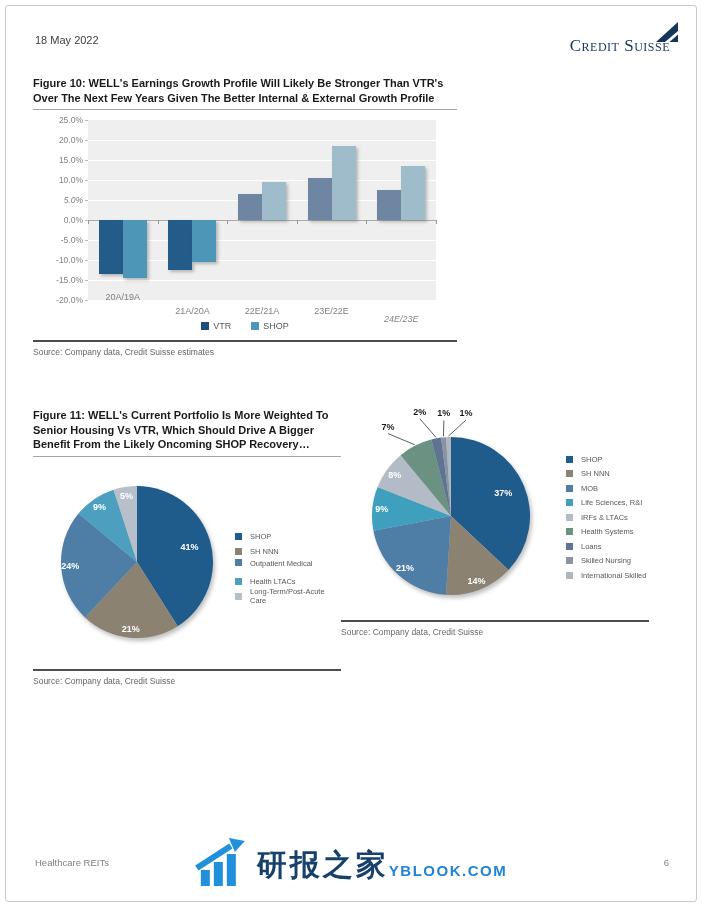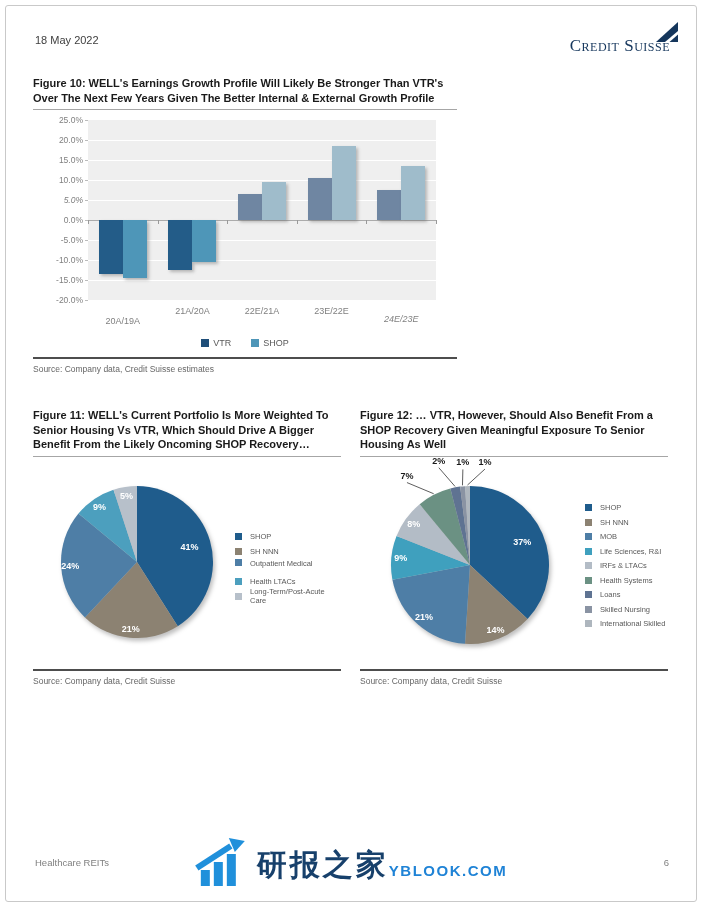--- a/index.html
+++ b/index.html
@@ -29,28 +29,28 @@
   .fig10{position:absolute;left:33px;top:76px;width:424px;}
   .chart-wrap{position:relative;height:206px;margin-top:4px;}
   .bar-plot{position:absolute;left:55px;top:6px;width:348px;height:180px;background:#efefef;}
   .gridline{position:absolute;left:0;width:100%;height:1px;background:#ffffff;}
   .zero-line{position:absolute;left:0;width:100%;height:1px;background:#ababab;}
   .ylabel{position:absolute;left:0;width:50px;text-align:right;font-size:8.5px;color:#808080;}
   .ytick{position:absolute;width:3px;height:1px;background:#bbbbbb;}
   .xtick{position:absolute;width:1px;height:4px;background:#999999;}
   .bar{position:absolute;box-shadow:2px 2px 3px rgba(110,110,110,0.45);}
   .xlabel{position:absolute;text-align:center;font-size:9px;color:#808080;}
-  .bar-legend{display:flex;justify-content:center;gap:20px;margin-top:18px;
+  .bar-legend{display:flex;justify-content:center;gap:20px;margin-top:1px;
     font-size:9px;color:#595959;align-items:center;}
   .legend-item{display:flex;align-items:center;gap:4px;}
   .legend-swatch{width:8px;height:8px;display:inline-block;}
   .fig10 .fig-rule{margin-top:9px;}
 
   
-  .fig-row{position:absolute;left:33px;top:408px;width:635px;display:flex;gap:19px;}
+  .fig-row{position:absolute;left:33px;top:408px;width:635px;display:flex;}
   .fig-col{width:308px;}
   .fig-col .fig-title{min-height:43px;}
   .pie-area{position:relative;height:212px;}
   .pie-svg{position:absolute;left:0;top:0;}
   .pie-legend{position:absolute;font-size:7.5px;color:#595959;}
   .pie-legend .legend-item{margin-bottom:0;}
   .pie-legend .legend-swatch{width:7px;height:7px;flex:0 0 7px;}
 
   
   .footer-left{position:absolute;left:35px;top:857px;font-size:9.5px;color:#808080;}
@@ -119,21 +119,21 @@
       <div class="ylabel" style="top: 101px;">0.0%</div>
       <div class="ytick" style="left: 52px; top: 106px;"></div>
       <div class="ylabel" style="top: 121px;">-5.0%</div>
       <div class="ytick" style="left: 52px; top: 126px;"></div>
       <div class="ylabel" style="top: 141px;">-10.0%</div>
       <div class="ytick" style="left: 52px; top: 146px;"></div>
       <div class="ylabel" style="top: 161px;">-15.0%</div>
       <div class="ytick" style="left: 52px; top: 166px;"></div>
       <div class="ylabel" style="top: 181px;">-20.0%</div>
       <div class="ytick" style="left: 52px; top: 186px;"></div>
-      <div class="xlabel" style="left: 55px; width: 69.6px; top: 202px;">20A/19A</div>
+      <div class="xlabel" style="left: 55px; width: 69.6px; top: 178px;">20A/19A</div>
       <div class="xlabel" style="left: 124.6px; width: 69.6px; top: 192px;">21A/20A</div>
       <div class="xlabel" style="left: 194.2px; width: 69.6px; top: 192px;">22E/21A</div>
       <div class="xlabel" style="left: 263.8px; width: 69.6px; top: 192px;">23E/22E</div>
       <div class="xlabel" style="left: 333.4px; width: 69.6px; top: 200px; font-style: italic;">24E/23E</div>
     </div>
   <div class="bar-legend">
       <div class="legend-item">
         <span class="legend-swatch" style="background: rgb(31, 78, 121);"></span>
         <span>VTR</span>
       </div>
@@ -184,21 +184,20 @@
           <div class="legend-item" style="height: 15px; display: flex; align-items: center;">
             <span class="legend-swatch" style="background: rgb(183, 192, 202); margin-right: 4px;"></span>
             <span>Long-Term/Post-Acute Care</span>
           </div>
         </div>
       </div>
     <div class="fig-rule"></div>
     <div class="fig-source">Source: Company data, Credit Suisse</div>
   </div>
   <div class="fig-col">
-    <div class="fig-title">Figure 12: … VTR, However, Should Also Benefit From a SHOP Recovery Given Meaningful Exposure To Senior Housing As Well</div>
     <div class="pie-area">
         <svg width="308" height="212" class="pie-svg">
           <g style="filter:drop-shadow(2px 3px 2px rgba(0,0,0,0.25))">
             <path d="M110,108 L110,29 A79,79 0 0 1 167.5885215662915,162.0792213683664 Z" fill="#1F5C8C"></path>
             <path d="M110,108 L167.5885215662915,162.0792213683664 A79,79 0 0 1 105.03954895718425,186.84411154583347 Z" fill="#8C8272"></path>
             <path d="M110,108 L105.03954895718425,186.84411154583347 A79,79 0 0 1 32.3993071924336,122.80312385227225 Z" fill="#4E7EA6"></path>
             <path d="M110,108 L32.3993071924336,122.80312385227225 A79,79 0 0 1 36.547657614828154,78.91816033791042 Z" fill="#3FA0BE"></path>
             <path d="M110,108 L36.547657614828154,78.91816033791042 A79,79 0 0 1 59.64350480985352,47.12945382071264 Z" fill="#B3BCC6"></path>
             <path d="M110,108 L59.64350480985352,47.12945382071264 A79,79 0 0 1 90.35349891397642,31.48193027083815 Z" fill="#6B9183"></path>
             <path d="M110,108 L90.35349891397642,31.48193027083815 A79,79 0 0 1 100.09867454841994,29.62293859615626 Z" fill="#5F7392"></path>

